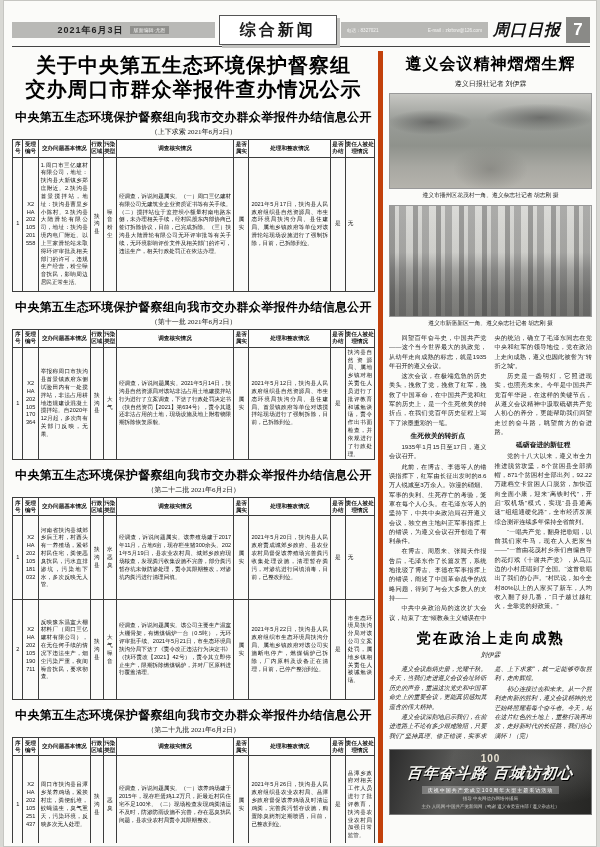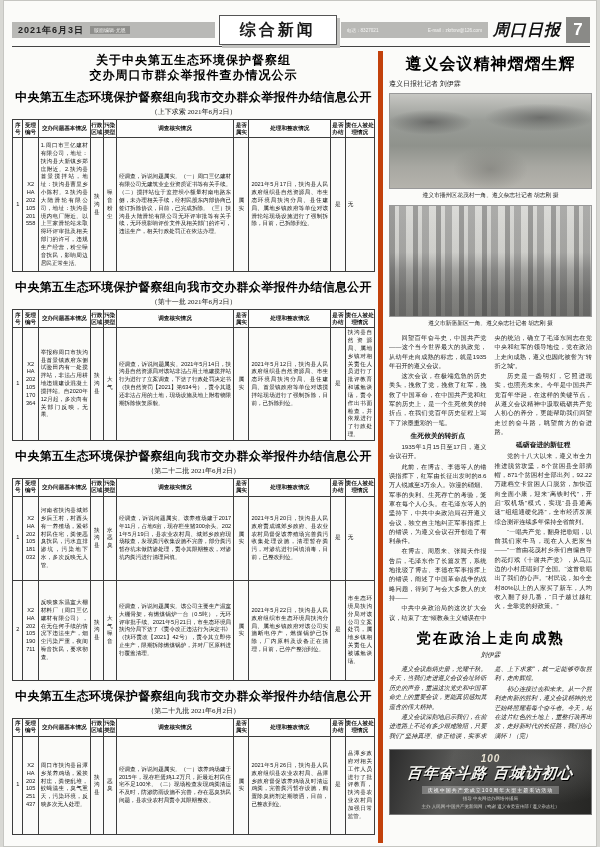--- a/index.html
+++ b/index.html
@@ -11,21 +11,21 @@
     position:relative;
   }
   .page {
     position:absolute; left:3px; top:0; width:594px; height:847px;
     background:#fbfbf9; border:1px solid #c6c6c2; overflow:hidden;
   }
 
   
   .hdr { position:absolute; left:8px; top:16px; width:578px; height:26px; display:flex; align-items:center; }
   .band { background:#b9b9b6; height:16px; display:flex; align-items:center; gap:6px; padding:0 6px; }
-  .band-left { width:218px; }
+  .band-left { width:218px;justify-content:center; }
   .date-txt { font-size:9px; font-weight:bold; color:#222; letter-spacing:1px; white-space:nowrap; }
   .edbox { background:#8f8f8c; color:#f2f2f0; font-size:5px; padding:1px 4px; white-space:nowrap; }
   .section-box {
     width:118px; height:30px; background:#fff; border:1px solid #555;
     box-shadow:3px 3px 0 #c2c2bf; display:flex; align-items:center; justify-content:center;
     margin:0 4px; flex:none; position:relative; z-index:2;
   }
   .section-box span {
     font-family:"DejaVu Serif","Liberation Serif",serif; font-weight:bold;
     font-size:16px; letter-spacing:3px; color:#1a1a1a;
@@ -37,21 +37,21 @@
     font-size:16px; letter-spacing:1px; color:#111; padding:0 5px; white-space:nowrap;
   }
   .pagenum {
     width:24px; height:26px; background:#8a8a87; color:#fff; font-size:17px; font-weight:bold;
     display:flex; align-items:center; justify-content:center; flex:none;
   }
   .hdr-rule { position:absolute; left:8px; top:45px; width:578px; border-top:1px solid #444; }
 
   
   .left-col { position:absolute; left:8px; top:50px; width:363px; height:792px; overflow:hidden; }
-  .main-title { text-align:center; font-size:12px; line-height:1.22; letter-spacing:1px; color:#000; margin:2px 0 5px; font-weight:bold; }
+  .main-title { text-align:center; font-size:20px; line-height:1.22; letter-spacing:1px; color:#000; margin:2px 0 5px; font-weight:bold; }
   .sec-head { text-align:center; font-size:12px; font-weight:bold; color:#000; margin:7px 0 1px; letter-spacing:0.3px; }
   .batch-line { text-align:center; font-size:7px; color:#111; margin-bottom:2px; font-family:"Liberation Serif",serif; }
 
   table.gov { width:100%; border-collapse:collapse; table-layout:fixed; }
   table.gov th {
     border:0.6px solid #3c3c3c; font-size:5.6px; font-weight:bold; line-height:1.25;
     padding:1px 0; text-align:center; vertical-align:middle; height:18px; background:#fdfdfc;
   }
   table.gov td {
     border:0.6px solid #3c3c3c; font-size:5.6px; line-height:1.4; padding:1px 2px;
@@ -63,21 +63,21 @@
   .col-inv{width:32.4%}.col-ver{width:4.2%}.col-hand{width:22.6%}.col-done{width:4.0%}.col-acc{width:8.1%}
   tr.row-t1 td{height:134px} tr.row-t2 td{height:96px} tr.row-t3a td{height:84px}
   tr.row-t3b td{height:100px} tr.row-t4 td{height:98px}
 
   
   .sidebar {
     position:absolute; left:374px; top:50px; width:214px; height:792px;
     border-left:5px solid #c2410c; padding-left:6px; overflow:hidden;
   }
   .a1-title { text-align:center; font-size:16px; font-weight:bold; letter-spacing:1px; color:#000; margin-top:3px; }
-  .byline { text-align:left; font-size:7px; color:#222; margin:4px 0 4px; font-family:"Liberation Serif",serif; }
+  .byline { text-align:center; font-size:7px; color:#222; margin:4px 0 4px; font-family:"Liberation Serif",serif; }
   .photo { width:100%; position:relative; border:0.5px solid #999; }
   .photo-1 {
     height:96px;
     background:
       radial-gradient(ellipse 60px 18px at 20% 30%, rgba(70,70,70,.55), transparent 70%),
       radial-gradient(ellipse 80px 20px at 75% 25%, rgba(60,60,60,.5), transparent 70%),
       radial-gradient(ellipse 50px 30px at 50% 80%, rgba(120,120,115,.6), transparent 75%),
       linear-gradient(180deg,#c7c7c3 0%,#9a9d98 28%,#8f928c 55%,#a8a8a2 78%,#b5b3ac 100%);
   }
   .photo-2 {
@@ -97,21 +97,21 @@
              font-style:italic; font-family:"DejaVu Serif","Liberation Serif",serif; }
   .a2-body p { text-indent:2em; margin-bottom:1px; }
 
   .banner {
     margin-top:8px; height:66px; position:relative; overflow:hidden; border:0.5px solid #777;
     background:
       radial-gradient(ellipse 140px 60px at 75% 20%, rgba(150,150,150,.35), transparent 70%),
       linear-gradient(105deg,#2c2c2c 0%,#585856 30%,#3b3b39 55%,#262624 100%);
     display:flex; flex-direction:column; align-items:center; justify-content:center;
   }
-  .banner-logo { font-size:10px; font-weight:bold; font-style:italic; color:#e8e2d2; letter-spacing:1px; }
+  .banner-logo { font-size:10px; font-weight:bold; color:#e8e2d2; letter-spacing:1px; }
   .banner-slogan {
     font-family:"DejaVu Serif",serif; font-weight:bold; font-style:italic; font-size:15px;
     color:#f4f4f0; letter-spacing:1px; transform:skewX(-6deg); text-shadow:1px 1px 0 #000; white-space:nowrap;
   }
   .banner-sub { background:rgba(255,255,255,.28); color:#fff; font-size:5px; padding:1px 6px; margin-top:3px; letter-spacing:1px; }
   .banner-credits { font-size:4.5px; color:#cfcfcb; margin-top:2px; text-align:center; line-height:1.5; }
 </style>
 </head>
 <body>
 

